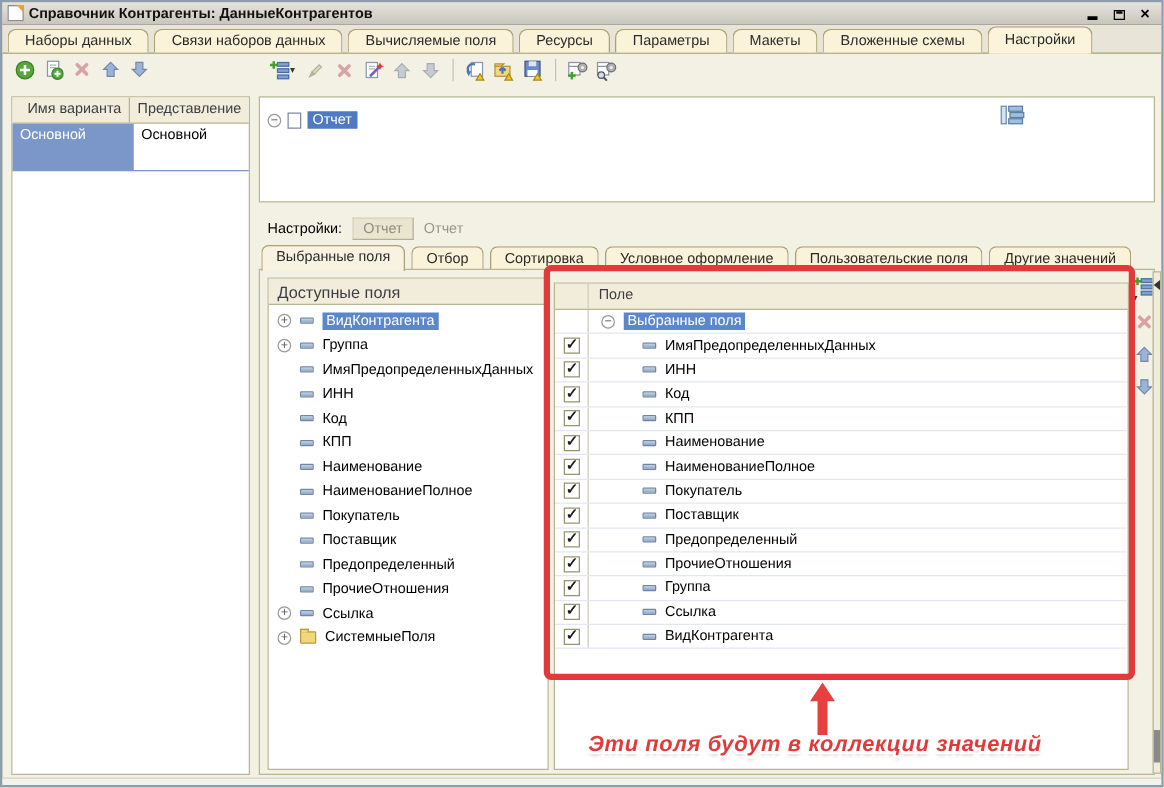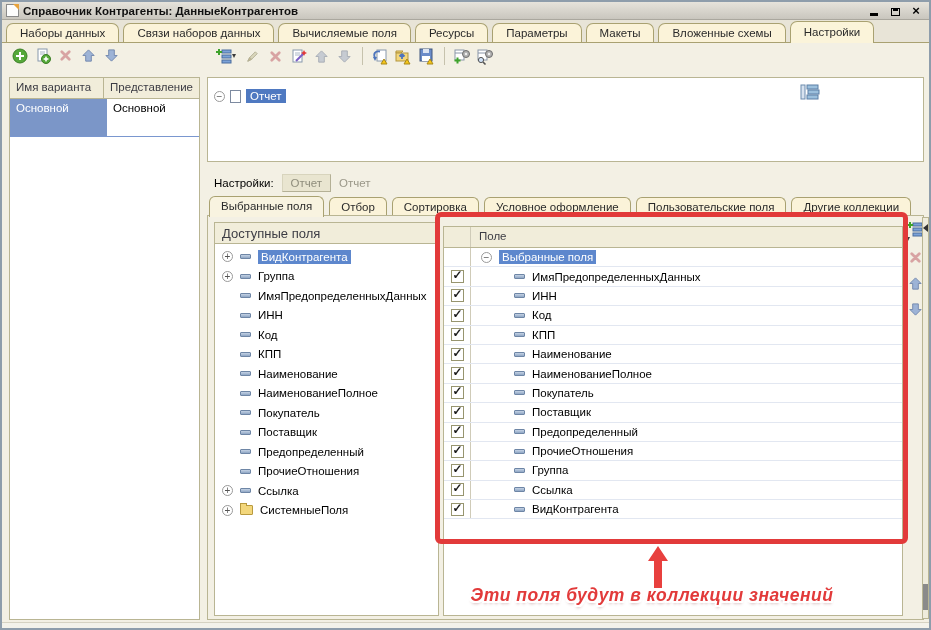--- a/index.html
+++ b/index.html
@@ -32,21 +32,21 @@
   
   .toolrow{position:absolute;top:42px;left:0;right:0;height:30px;}
   .tgroup{position:absolute;top:3px;display:flex;align-items:center;gap:6px;}
   .tsep{width:1px;height:18px;background:#c6c2ad;margin:0 3px;}
   .tico{width:17px;height:17px;display:inline-flex;align-items:center;justify-content:center;}
   .dd{font-size:8px;color:#3a3a3a;line-height:8px;}
   
   .white-box{position:absolute;background:#fff;border:1px solid var(--pnl);}
   .variants{left:7px;top:75px;width:191px;bottom:8px;}
   .vhead{display:flex;height:21px;background:var(--hdr);border-bottom:1px solid var(--pnl);
-    font-size:11.5px;color:#3c3c44;}
+    font-size:11.5px;color:#3c3c44;text-align:right;}
   .vhead div{padding:3px 6px;}
   .vc1{width:97px;border-right:1px solid var(--pnl);}
   .vrow{display:flex;height:38px;font-size:11.5px;border-bottom:1px solid #7a97cf;}
   .vcell1{width:97px;background:#7b96c8;color:#fff;padding:3px 6px;}
   .vcell2{flex:1;color:#000;padding:3px 6px;}
   .tree-panel{left:205px;top:75px;width:717px;height:85px;}
   .trow{display:flex;align-items:center;height:20px;font-size:11.5px;padding-left:6px;gap:5px;}
   .exp{width:11px;height:11px;min-width:11px;border:1px solid #9a9a9a;border-radius:50%;
     background:#fff;color:#555;font-size:10px;line-height:9px;text-align:center;}
   .exp.plus::before{content:"+";}
@@ -293,21 +293,21 @@
     <span class="setbtn">Отчет</span>
     <span class="setpath">Отчет</span>
   </div>
 
   <div class="subtabs">
     <span class="stab active">Выбранные поля</span>
     <span class="stab">Отбор</span>
     <span class="stab">Сортировка</span>
     <span class="stab">Условное оформление</span>
     <span class="stab">Пользовательские поля</span>
-    <span class="stab">Другие коллекции</span>
+    <span class="stab">Другие значений</span>
   </div>
 
   <div class="groupbox"></div>
 
   <div class="white-box avail">
     <div class="lhead">Доступные поля</div>
     <div class="alist">
       <div class="arow">
           <span class="exp plus"></span>
           <span class="fld"></span>

